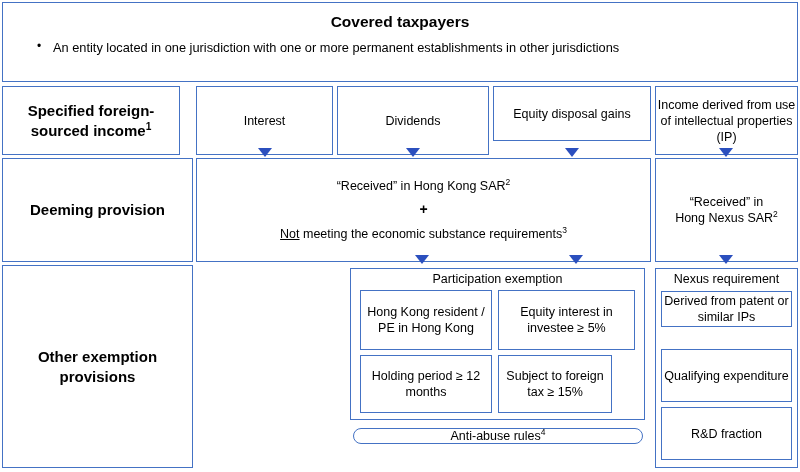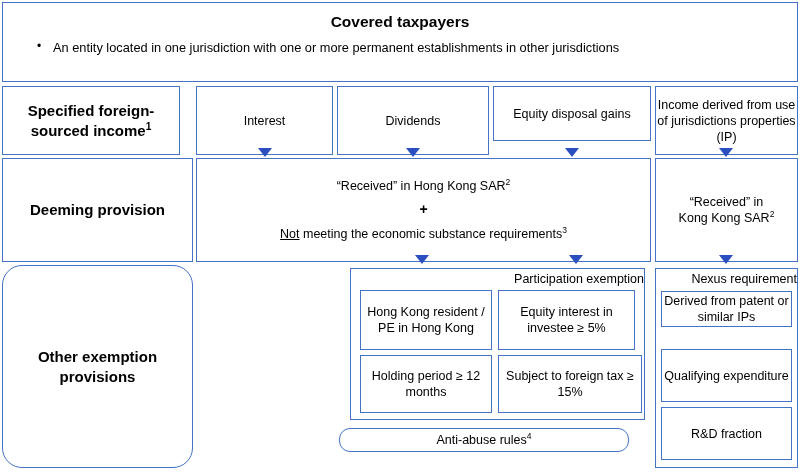--- a/index.html
+++ b/index.html
@@ -88,21 +88,21 @@
   sup { font-size: 0.68em; vertical-align: super; line-height: 0; }
   u { text-decoration: underline; }
 
   .inner-group {
     position: absolute;
     box-sizing: border-box;
     border: 1.5px solid #4472c4;
     background: #ffffff;
   }
   .group-title {
-    text-align: right;
+    text-align: center;
     font-size: 12.5px;
     padding-top: 3px;
     color: #000;
   }
   .plus {
     font-size: 14px;
     font-weight: bold;
   }
 </style>
 </head>
@@ -129,21 +129,21 @@
 
   <div class="box" style="left:196px; top:86px; width:137px; height:69px;">
     <span>Interest</span>
   </div>
 
   <div class="box" style="left:493px; top:86px; width:158px; height:55px;">
     <span>Equity disposal gains</span>
   </div>
 
   <div class="box" style="left:655px; top:86px; width:143px; height:69px;">
-    <span>Income derived from use of jurisdictions properties (IP)</span>
+    <span>Income derived from use of intellectual properties (IP)</span>
   </div>
 
   <div class="arrow" style="left:258px; top:148px;"></div>
   <div class="arrow" style="left:406px; top:148px;"></div>
   <div class="arrow" style="left:565px; top:148px;"></div>
   <div class="arrow" style="left:719px; top:148px;"></div>
 
   <div class="box rowlabel" style="left:2px; top:158px; width:191px; height:104px;">
     <span>Deeming provision</span>
   </div>
@@ -157,51 +157,51 @@
       <div>
         <u>Not</u><span> meeting the economic substance requirements</span><sup>3</sup>
       </div>
     </div>
   </div>
 
   <div class="box" style="left:655px; top:158px; width:143px; height:104px;">
     <div>
       <div>“Received” in</div>
       <div>
-        <span>Kong Kong SAR</span><sup>2</sup>
+        <span>Hong Nexus SAR</span><sup>2</sup>
       </div>
     </div>
   </div>
 
   <div class="arrow" style="left:415px; top:255px;"></div>
   <div class="arrow" style="left:569px; top:255px;"></div>
   <div class="arrow" style="left:719px; top:255px;"></div>
 
-  <div class="box rowlabel" style="left:2px; top:265px; width:191px; height:203px;border-radius:20px;">
+  <div class="box rowlabel" style="left:2px; top:265px; width:191px; height:203px;">
     <span>Other exemption provisions</span>
   </div>
 
   <div class="inner-group" style="left:350px; top:268px; width:295px; height:152px;">
     <div class="group-title">Participation exemption</div>
   </div>
 
   <div class="box thin" style="left:360px; top:290px; width:132px; height:60px;">
     <span>Hong Kong resident / PE in Hong Kong</span>
   </div>
   <div class="box thin" style="left:498px; top:290px; width:137px; height:60px;">
     <span>Equity interest in investee ≥ 5%</span>
   </div>
   <div class="box thin" style="left:360px; top:355px; width:132px; height:58px;">
     <span>Holding period ≥ 12 months</span>
   </div>
-  <div class="box thin" style="left:498px; top:355px; width:144px; height:58px;">
+  <div class="box thin" style="left:498px; top:355px; width:114px; height:58px;">
     <span>Subject to foreign tax ≥ 15%</span>
   </div>
 
-  <div class="box thin" style="left:339px; top:428px; width:290px; height:24px;border-radius:11px;">
+  <div class="box thin" style="left:353px; top:428px; width:290px; height:16px;border-radius:11px;">
     <div>
       <span>Anti-abuse rules</span><sup>4</sup>
     </div>
   </div>
 
   <div class="inner-group" style="left:655px; top:268px; width:143px; height:200px;">
     <div class="group-title">Nexus requirement</div>
   </div>
 
   <div class="box thin" style="left:661px; top:291px; width:131px; height:36px;">

